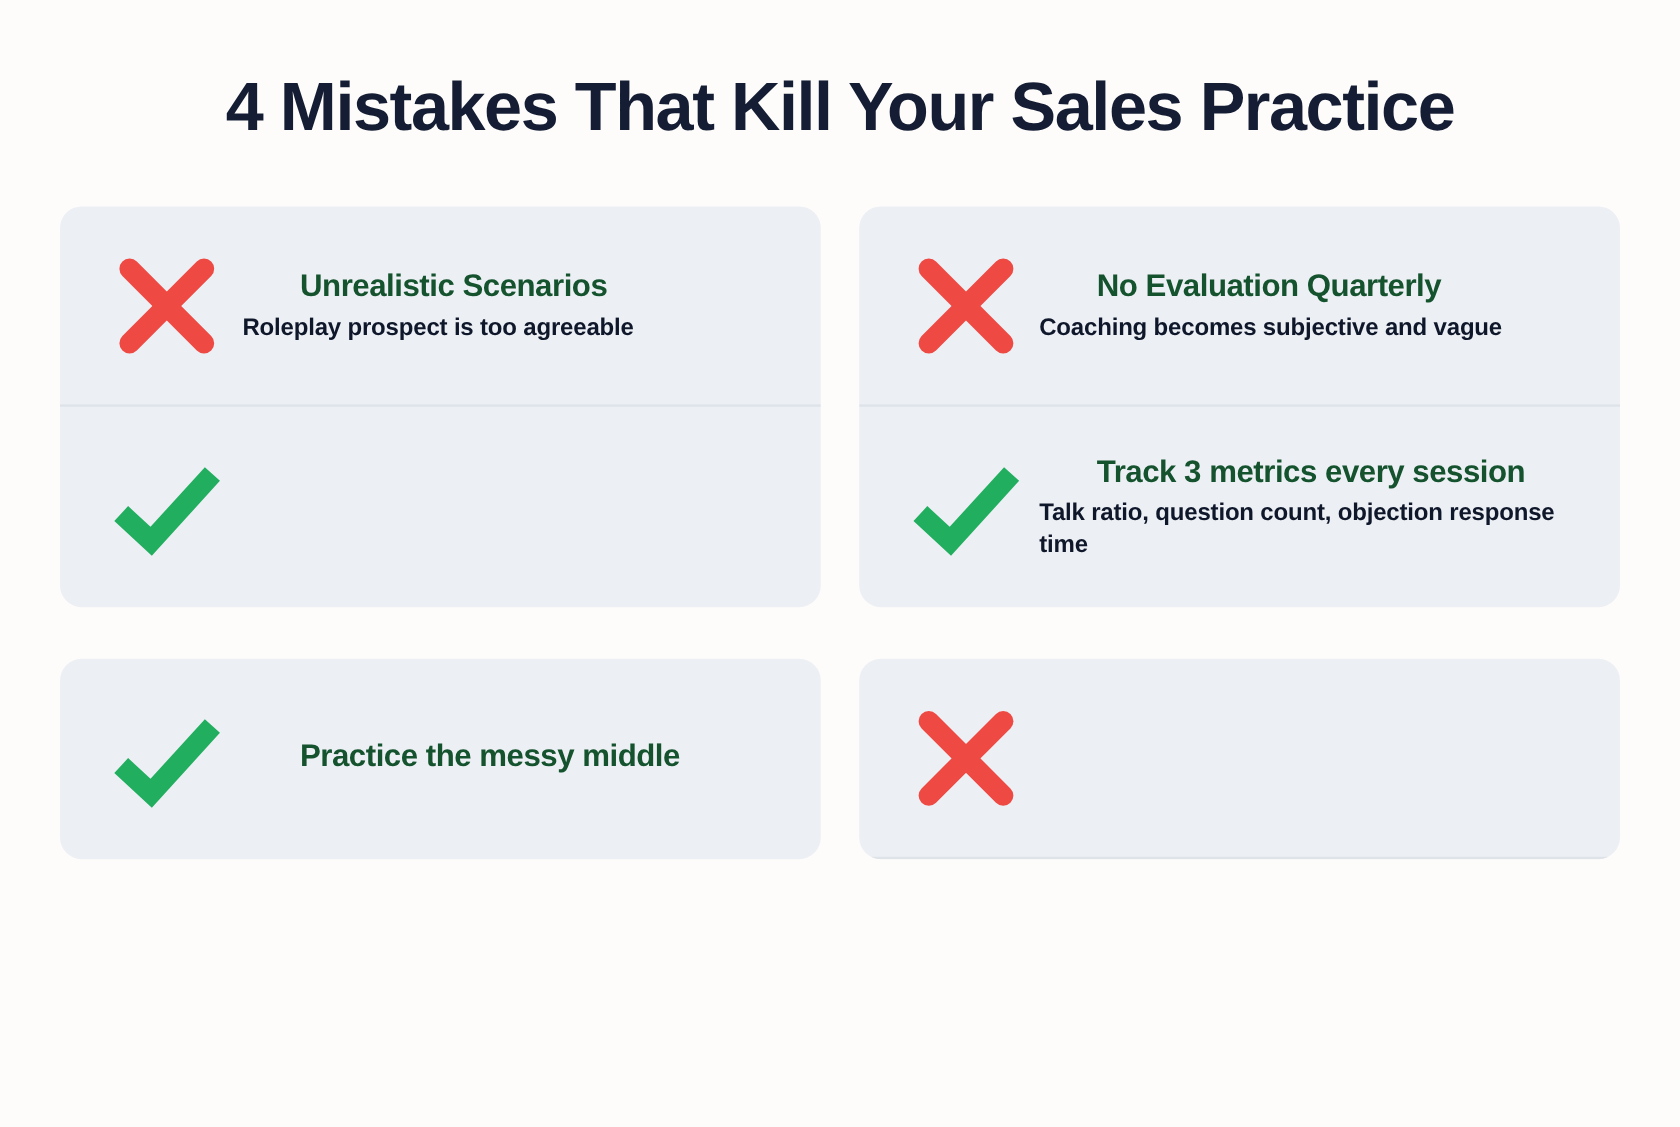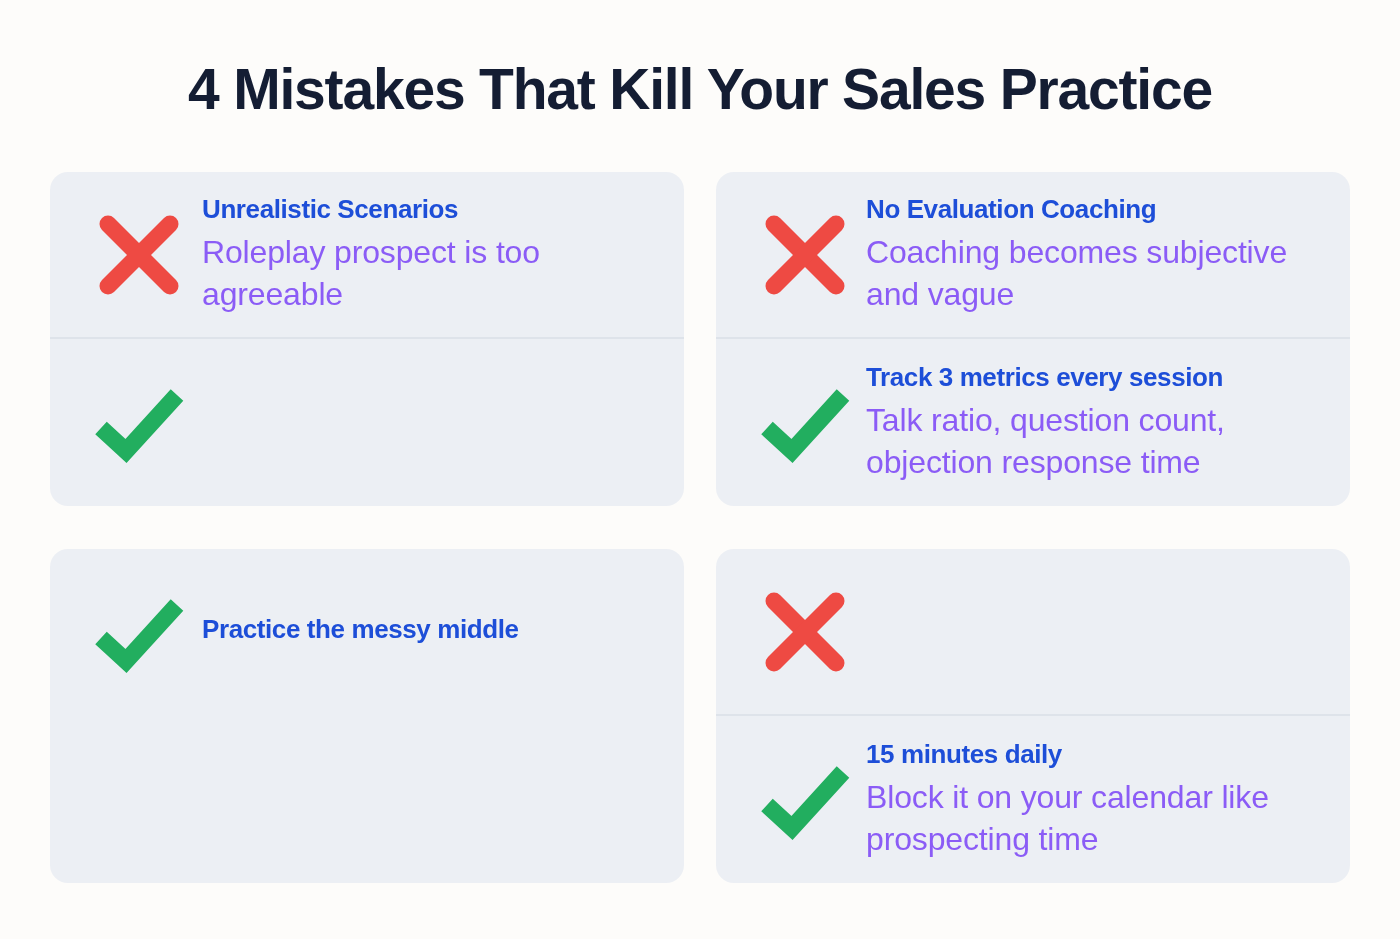--- a/index.html
+++ b/index.html
@@ -79,30 +79,31 @@
 
   .text-wrap {
     flex: 1 1 auto;
     min-width: 0;
     padding-left: 4px;
   }
 
   .row-title {
     font-size: 26px;
     font-weight: bold;
-    color: #1d4ed8;
+    color: #14532d;
     line-height: 1.22;
     letter-spacing: -0.4px;
     margin-bottom: 5px;
+    margin-left: 48px;
   }
 
   .row-desc {
-    font-size: 32px;
-    font-weight: normal;
-    color: #8b5cf6;
+    font-size: 20px;
+    font-weight: bold;
+    color: #0f172a;
     line-height: 1.32;
     letter-spacing: -0.15px;
   }
 
   
   .col-right .text-wrap { padding-left: 2px; }
 </style>
 </head>
 <body>
 
@@ -140,21 +141,21 @@
       <div class="row mistake">
         <div class="icon-wrap">
           <svg width="84" height="84" viewBox="0 0 84 84" aria-hidden="true">
             <g stroke="#EE4A43" stroke-width="17" stroke-linecap="round">
               <line x1="11" y1="11" x2="73" y2="73"></line>
               <line x1="73" y1="11" x2="11" y2="73"></line>
             </g>
           </svg>
         </div>
         <div class="text-wrap">
-          <div class="row-title">No Evaluation Coaching</div>
+          <div class="row-title">No Evaluation Quarterly</div>
           <div class="row-desc">Coaching becomes subjective and vague</div>
         </div>
       </div>
       <div class="row fix">
         <div class="icon-wrap">
           <svg width="92" height="84" viewBox="0 0 92 84" aria-hidden="true">
             <polyline points="8,47 33,70 84,14" fill="none" stroke="#22AE5F" stroke-width="17" stroke-linecap="butt" stroke-linejoin="miter"></polyline>
           </svg>
         </div>
         <div class="text-wrap">
@@ -183,27 +184,16 @@
           <svg width="84" height="84" viewBox="0 0 84 84" aria-hidden="true">
             <g stroke="#EE4A43" stroke-width="17" stroke-linecap="round">
               <line x1="11" y1="11" x2="73" y2="73"></line>
               <line x1="73" y1="11" x2="11" y2="73"></line>
             </g>
           </svg>
         </div>
         <div class="text-wrap">
         </div>
       </div>
-      <div class="row fix">
-        <div class="icon-wrap">
-          <svg width="92" height="84" viewBox="0 0 92 84" aria-hidden="true">
-            <polyline points="8,47 33,70 84,14" fill="none" stroke="#22AE5F" stroke-width="17" stroke-linecap="butt" stroke-linejoin="miter"></polyline>
-          </svg>
-        </div>
-        <div class="text-wrap">
-          <div class="row-title">15 minutes daily</div>
-          <div class="row-desc">Block it on your calendar like prospecting time</div>
-        </div>
-      </div>
     </div>
 
   </div>
 </div>
 
 </body></html>

